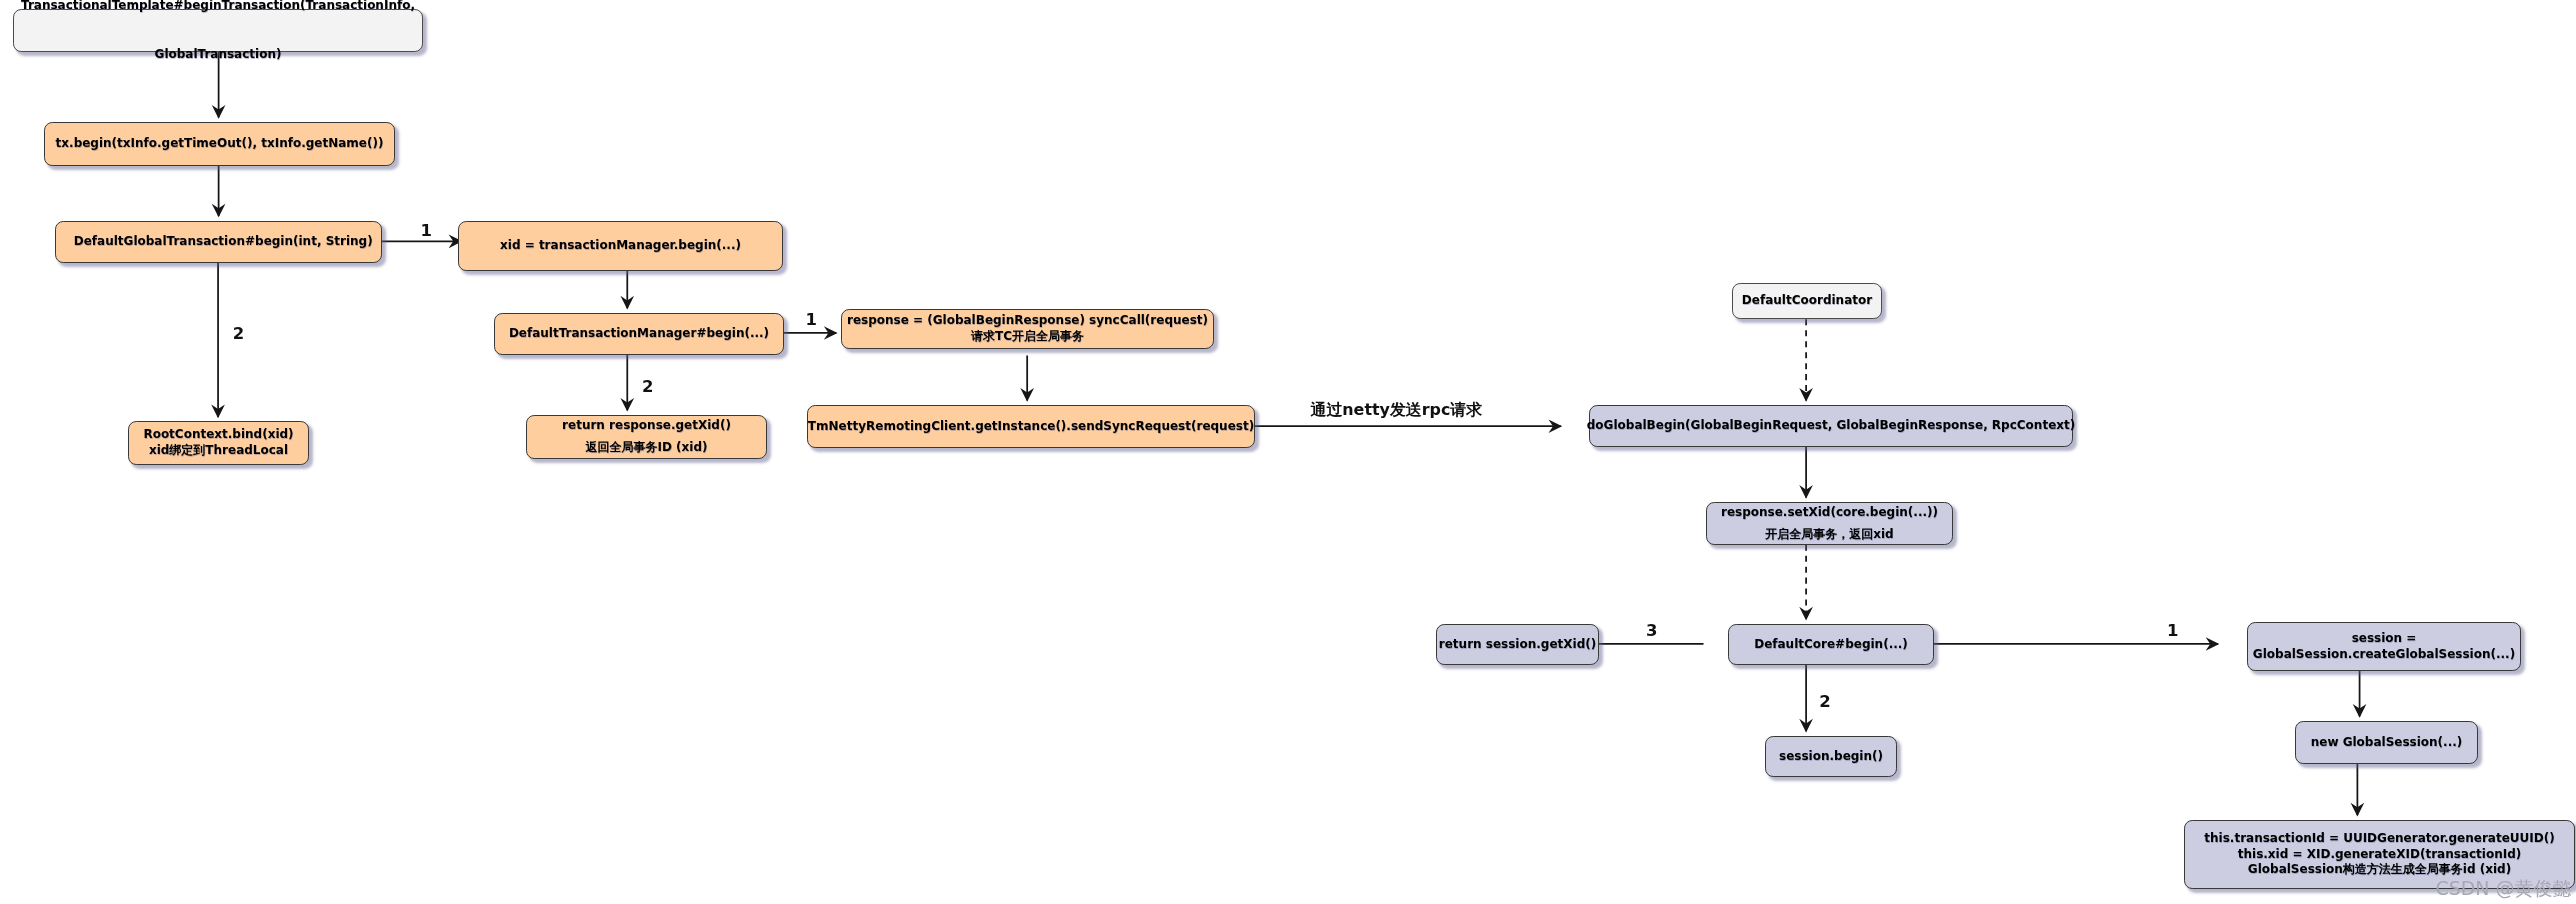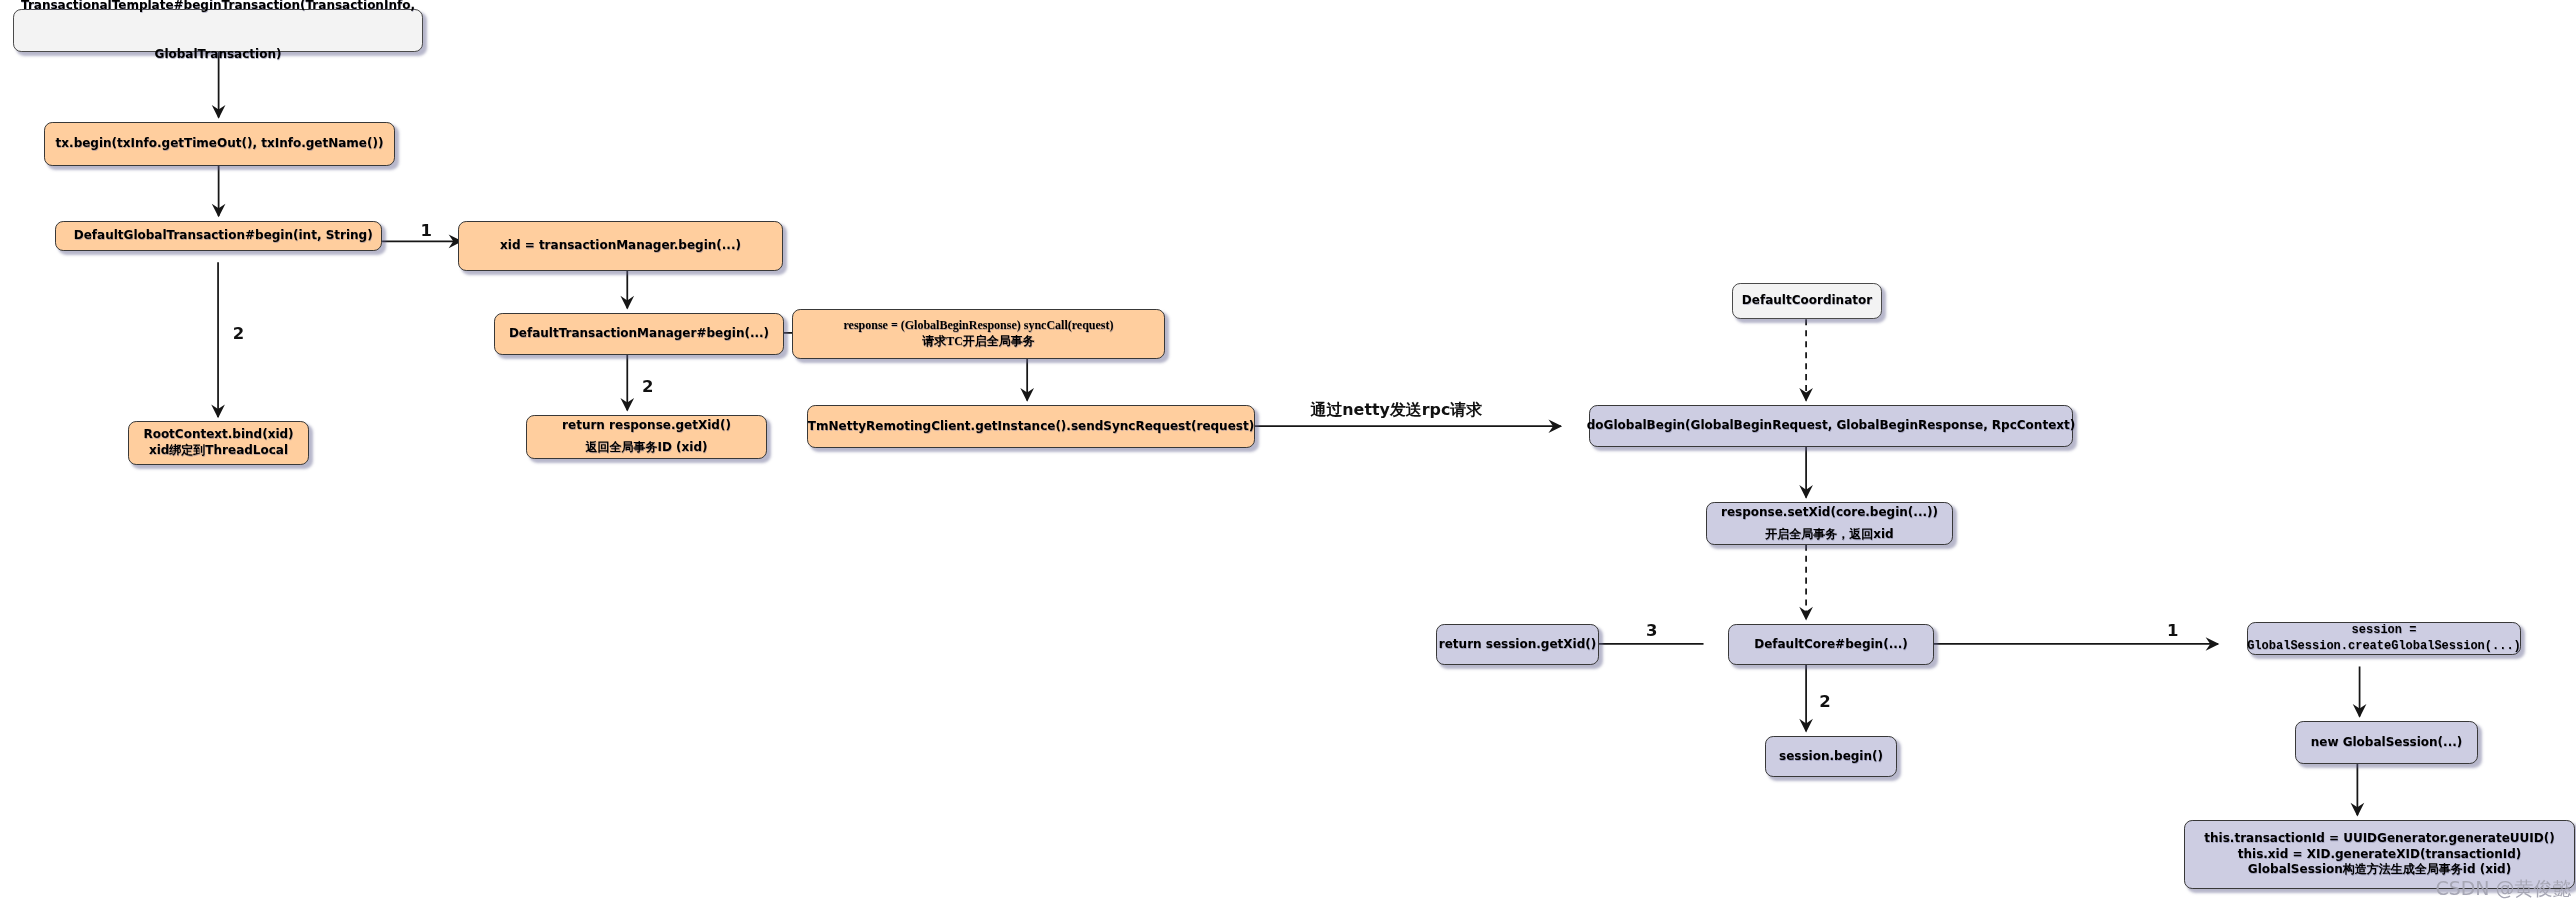--- a/index.html
+++ b/index.html
@@ -27,33 +27,33 @@
     box-shadow:3.3px 3.8px 2.7px rgba(96,96,140,0.45);
     text-shadow:0.5px 1.1px 0.5px rgba(110,110,150,0.45);
     white-space:nowrap;
   }
   .orange{background:#FFCE9E;}
   .lavender{background:#CDCDE2;margin-left:24px;}
   .gray{background:#F3F3F3;border-color:#4a4a4a;gap:33px;}
   
   #n-tt{left:13px;top:8.8px;width:410px;height:43px;}
   #n-tx{left:44px;top:122px;width:351px;height:44px;}
-  #n-dgt{left:55px;top:221px;width:327px;height:30px;padding-left:16px;}
+  #n-dgt{left:55px;top:221px;width:327px;height:42px;padding-left:16px;}
   #n-xid{left:458px;top:221px;width:325px;height:50px;}
   #n-rc{left:128px;top:421px;width:181px;height:44px;}
   #n-dtm{left:494px;top:313px;width:290px;height:42px;text-align:center;}
-  #n-sync{left:792px;top:309px;width:373px;height:50px;font-family:Liberation Serif, serif;}
+  #n-sync{left:841px;top:309px;width:373px;height:40px;}
   #n-ret{left:526px;top:415px;width:241px;height:44px;justify-content:space-between;}
   #n-netty{left:807px;top:405px;width:448px;height:43px;}
   #n-dgb{left:1565px;top:405px;width:484px;height:42px;}
   #n-dc{left:1732px;top:283px;width:150px;height:36px;}
   #n-setxid{left:1682px;top:502px;width:247px;height:43px;gap:6px;}
   #n-core{left:1704px;top:624px;width:206px;height:41px;}
   #n-retsess{left:1412px;top:624px;width:163px;height:41px;}
-  #n-createsess{left:2223px;top:622px;width:274px;height:33px;font-family:Liberation Mono, monospace;}
+  #n-createsess{left:2223px;top:622px;width:274px;height:49px;}
   #n-sessbegin{left:1741px;top:736px;width:132px;height:41px;}
   #n-newgs{left:2271px;top:721px;width:183px;height:43px;}
   #n-ctor{left:2160px;top:820px;width:391px;height:69px;}
   #watermark{
     position:absolute;right:4.4px;bottom:2.2px;
     font-size:19px;color:#a6a6b4;font-weight:normal;
   }
 </style>
 </head>
 <body>

